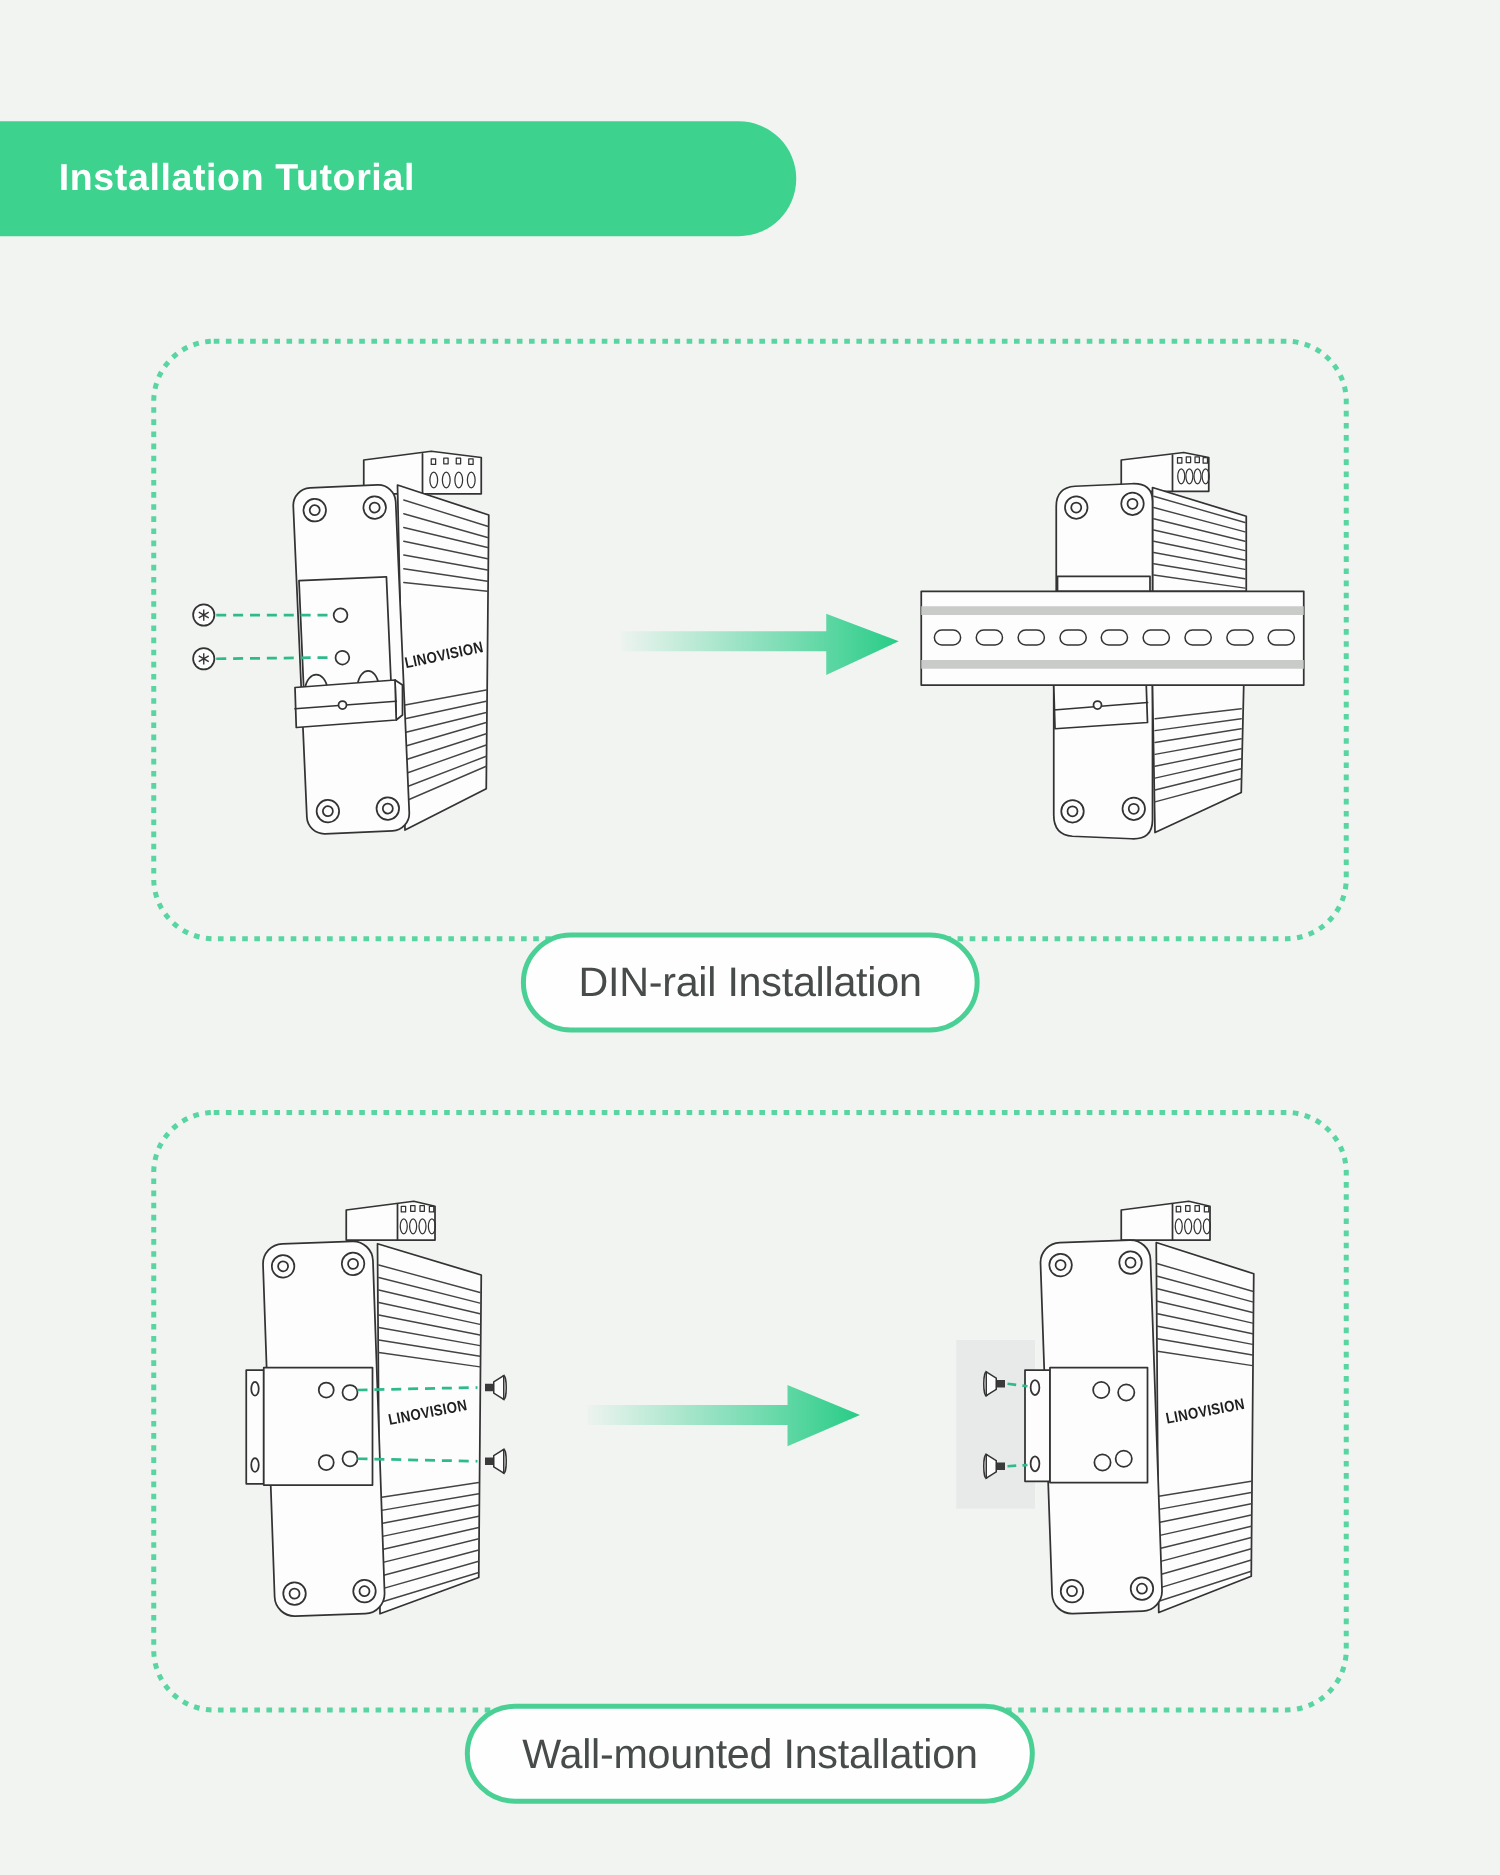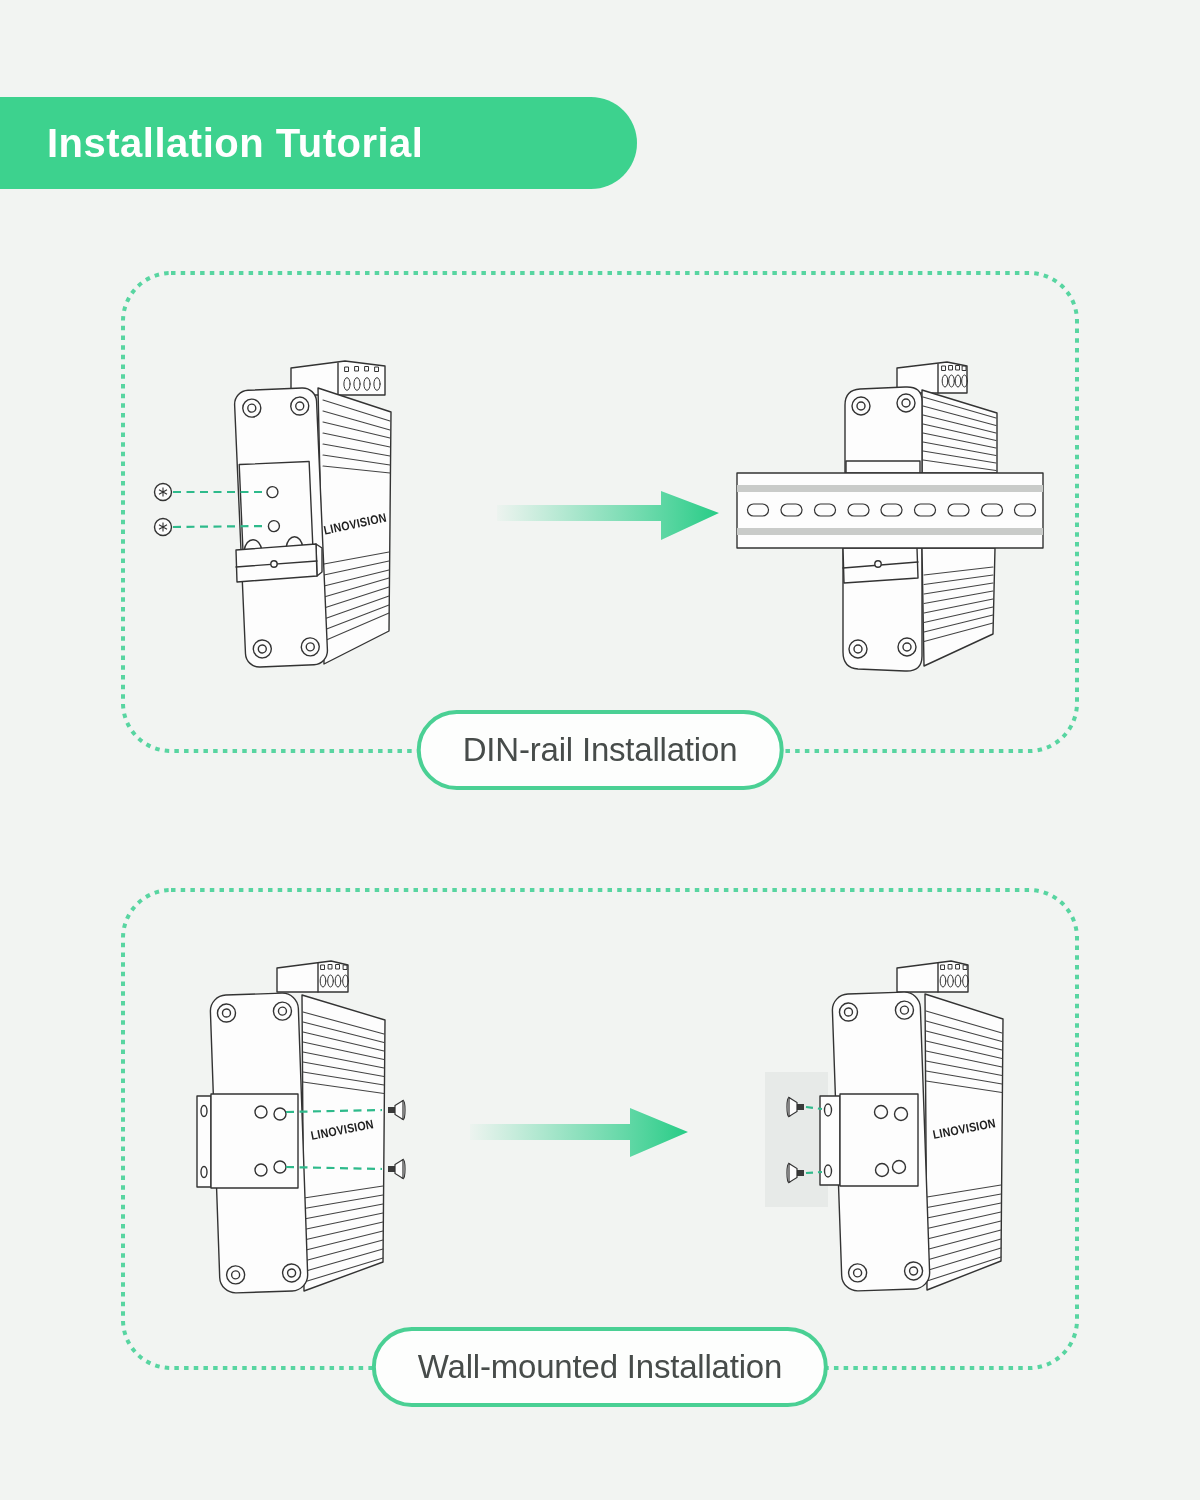--- a/index.html
+++ b/index.html
@@ -6,36 +6,36 @@
   body{font-family:"Liberation Sans",sans-serif;background:#f2f4f2;}
   #stage{position:relative;width:1200px;height:1500px;background:#f2f4f2;overflow:hidden;}
 
   
   .header-pill{
     position:absolute;left:0;top:97px;width:637px;height:92px;
     background:#3dd28e;border-radius:0 46px 46px 0;
     display:flex;align-items:center;
   }
   .header-pill span{
-    color:#ffffff;font-size:40px;font-weight:bold;letter-spacing:.5px;
+    color:#ffffff;font-size:30px;font-weight:bold;letter-spacing:.5px;
     padding-left:47px;white-space:nowrap;
   }
 
   
   .panel-border{position:absolute;left:120px;width:960px;height:484px;}
   #panel1{top:270px;}
   #panel2{top:887px;}
 
   
   .caption-pill{
     position:absolute;left:50%;transform:translateX(-50%);
     height:80px;box-sizing:border-box;
     background:#fdfefd;border:4px solid #4ad094;border-radius:44px;
     display:inline-flex;align-items:center;justify-content:center;
-    padding:0 42px;white-space:nowrap;
+    padding:0 42px;white-space:nowrap;margin-top:36px;
   }
   .caption-pill span{font-size:33px;color:#474c4a;letter-spacing:-.2px;}
   #caption1{top:710px;}
   #caption2{top:1327px;text-align:right;}
 
   .art{position:absolute;}
   svg text.brand{
     font-family:"Liberation Sans",sans-serif;
     font-size:12.5px;font-weight:bold;fill:#1e1e1e;letter-spacing:.3px;
   }

